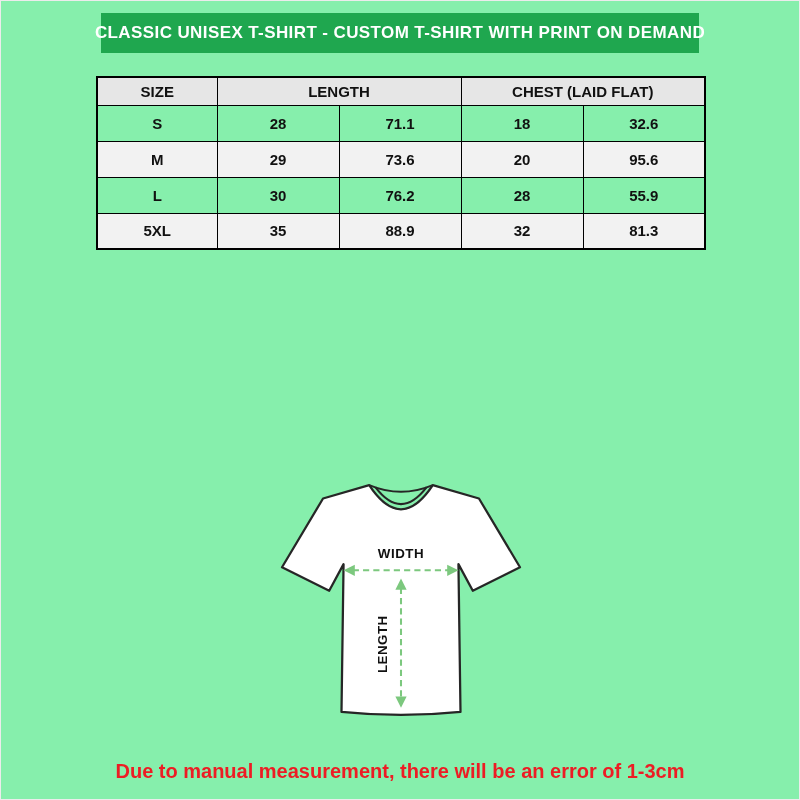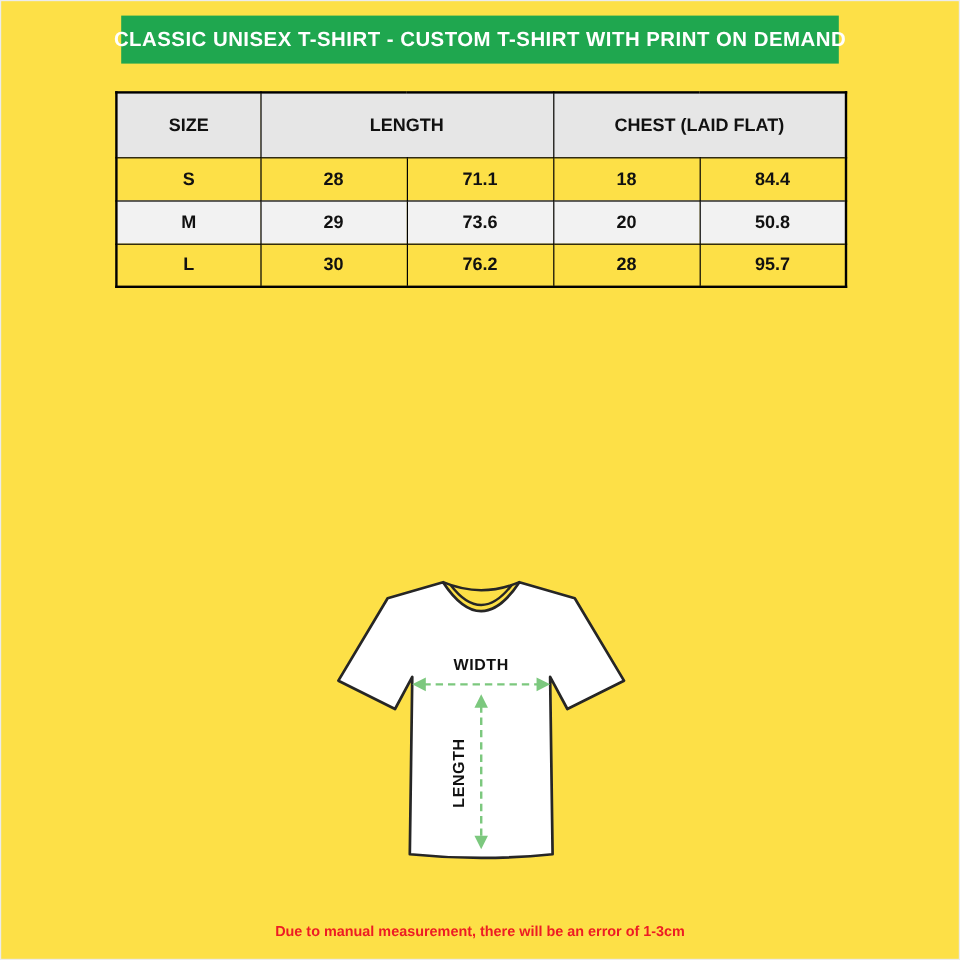--- a/index.html
+++ b/index.html
@@ -1,20 +1,20 @@
 <!DOCTYPE html>
 <html style="--banner-bg: #1fa74f; --banner-fg: #ffffff; --header-bg: #e6e6e6; --stripe: #f2f2f2; --arrow-color: #7cc87e; --note-color: #ed1c24;"><head>
 <meta charset="utf-8">
 <style>
   * { margin:0; padding:0; box-sizing:border-box; }
   html,body { background:#fff; }
   .page {
     position:relative;
     width:800px; height:800px;
-    background:#fde047;
+    background:#86efac;
     font-family:"Liberation Sans","DejaVu Sans",sans-serif;
     border:1px solid #ececec;
     overflow:hidden;
   }
   .banner {
     position:absolute; top:12px; left:100px; right:100px; height:40px;
     background:var(--banner-bg,#1fa74f);
     display:flex; align-items:center; justify-content:center;
   }
   .banner .banner-text {
@@ -28,33 +28,33 @@
     border:2px solid #000;
   }
   .size-table th, .size-table td {
     border:1px solid #000;
     text-align:center; vertical-align:middle;
     font-size:15px; font-weight:bold; color:#111;
     height:36px; padding:0 4px;
   }
   .size-table thead th {
     background:var(--header-bg,#e6e6e6);
-    height:54px;
+    height:28px;
     margin-left:32px;
   }
   .size-table tbody tr:nth-child(even) { background:var(--stripe,#f2f2f2); }
   .diagram-wrap {
     position:absolute; top:438px; left:0; width:800px;
     display:flex; justify-content:center;
   }
   .footer-note {
     position:absolute; bottom:16px; left:0; width:100%;
     text-align:center;
     color:var(--note-color,#ed1c24);
-    font-weight:bold; font-size:12px;
+    font-weight:bold; font-size:20px;
   }
   svg .shirt-line { fill:#ffffff; stroke:#262626; stroke-width:2.2; stroke-linejoin:round; stroke-linecap:round; }
   svg .collar-line { fill:none; stroke:#262626; stroke-width:2; }
   svg .arrow-line { stroke:var(--arrow-color,#7cc87e); stroke-width:2; stroke-dasharray:6 4; fill:none; }
   svg .arrow-head { fill:var(--arrow-color,#7cc87e); stroke:none; }
   svg .dim-label {
     font-family:"Liberation Sans","DejaVu Sans",sans-serif;
     font-size:13px; font-weight:bold; fill:#111; letter-spacing:.5px;
   }
 </style>
@@ -81,35 +81,42 @@
         <th colspan="2">LENGTH</th>
         <th colspan="2">CHEST (LAID FLAT)</th>
       </tr>
     </thead>
     <tbody>
         <tr>
           <th>S</th>
           <td>28</td>
           <td>71.1</td>
           <td>18</td>
-          <td>84.4</td>
+          <td>32.6</td>
         </tr>
         <tr>
           <th>M</th>
           <td>29</td>
           <td>73.6</td>
           <td>20</td>
-          <td>50.8</td>
+          <td>95.6</td>
         </tr>
         <tr>
           <th>L</th>
           <td>30</td>
           <td>76.2</td>
           <td>28</td>
-          <td>95.7</td>
+          <td>55.9</td>
+        </tr>
+        <tr>
+          <th>5XL</th>
+          <td>35</td>
+          <td>88.9</td>
+          <td>32</td>
+          <td>81.3</td>
         </tr>
       </tbody>
   </table>
 
   <div class="diagram-wrap">
     <svg width="310" height="318" viewBox="0 0 300 310" aria-hidden="true">
 
       <path class="shirt-line" d="M 119 45
                L 74 58
                L 34 125

